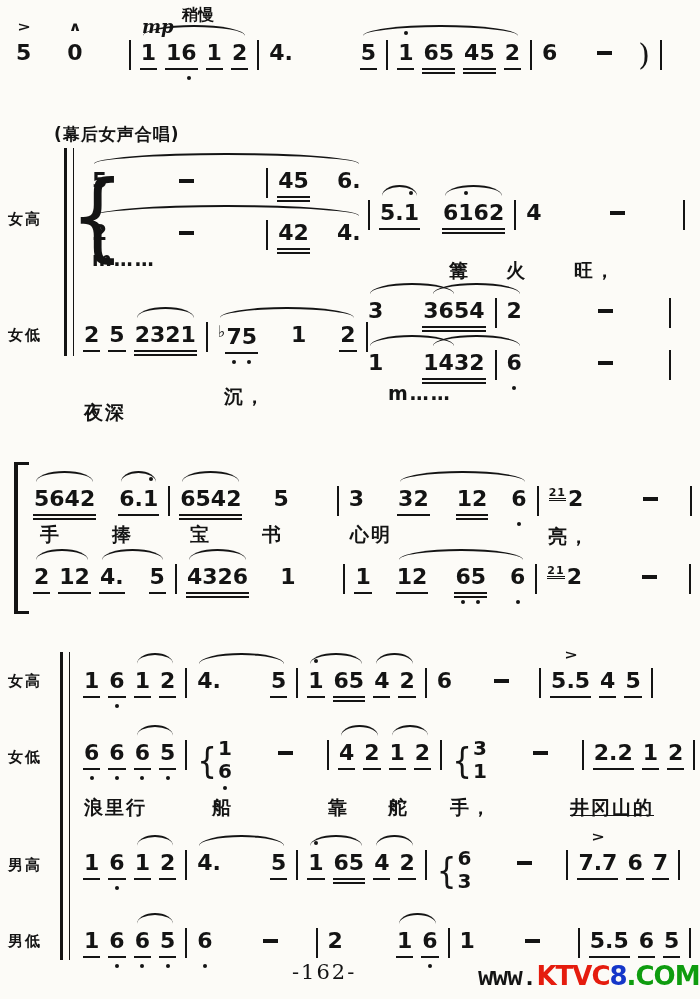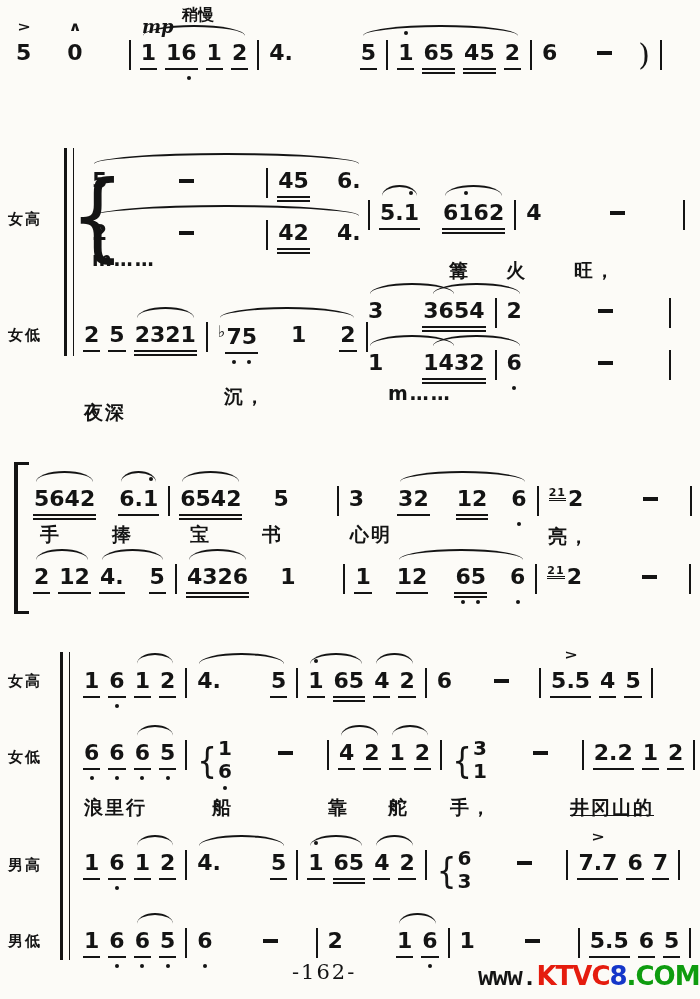--- a/index.html
+++ b/index.html
@@ -113,20 +113,21 @@
       </span>
       <span class="bar"></span>
       <span class="note"><span class="nmain">6</span></span>
       <span class="spc" style="width: 20px;"></span>
       <span class="dash"></span>
       <span class="spc" style="width: 6px;"></span>
       <span class="paren">)</span>
       <span class="bar"></span>
     </div>
 
+  <div class="hdr">(幕后女声合唱)</div>
 
   <span class="plabel" id="lb-sop1">女高</span>
   <span class="plabel" id="lb-alto1">女低</span>
   <div class="bracket b1"></div>
   <span class="brace1">{</span>
 
   <div class="noterow" id="r-sopA">
       <span class="grp">
         <i class="arc"></i>
         <span class="note"><span class="nmain">5</span></span>

